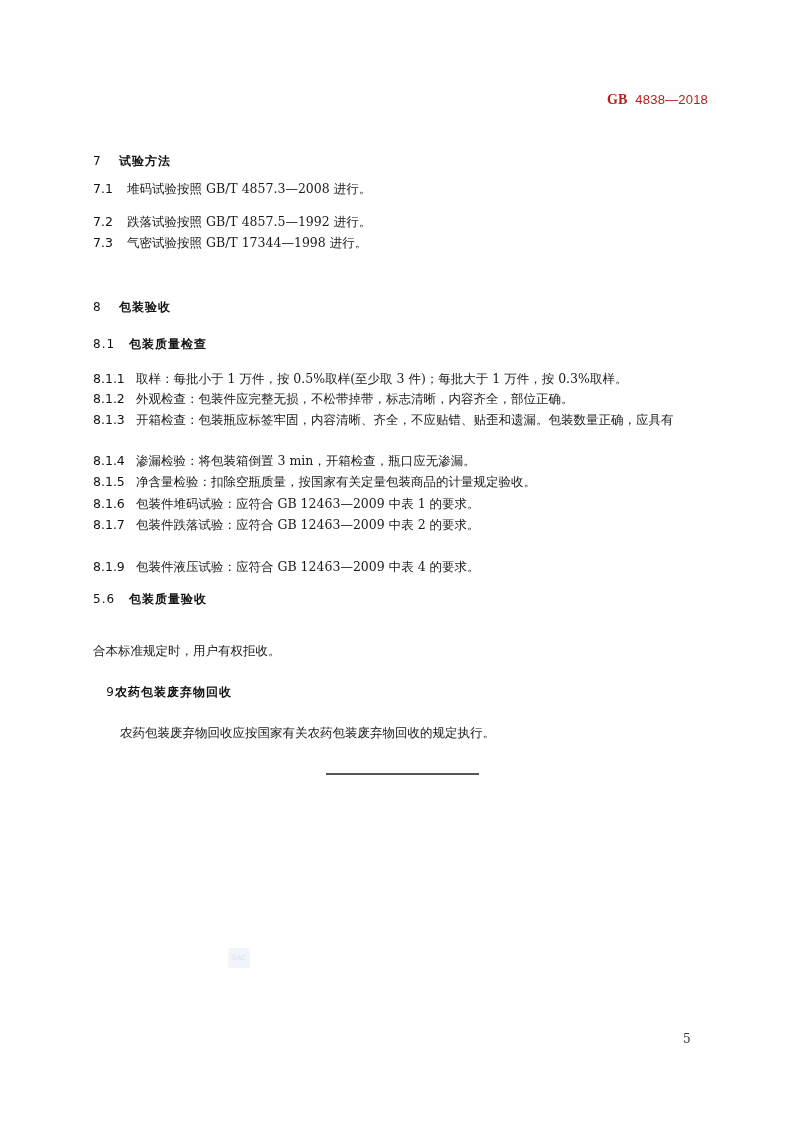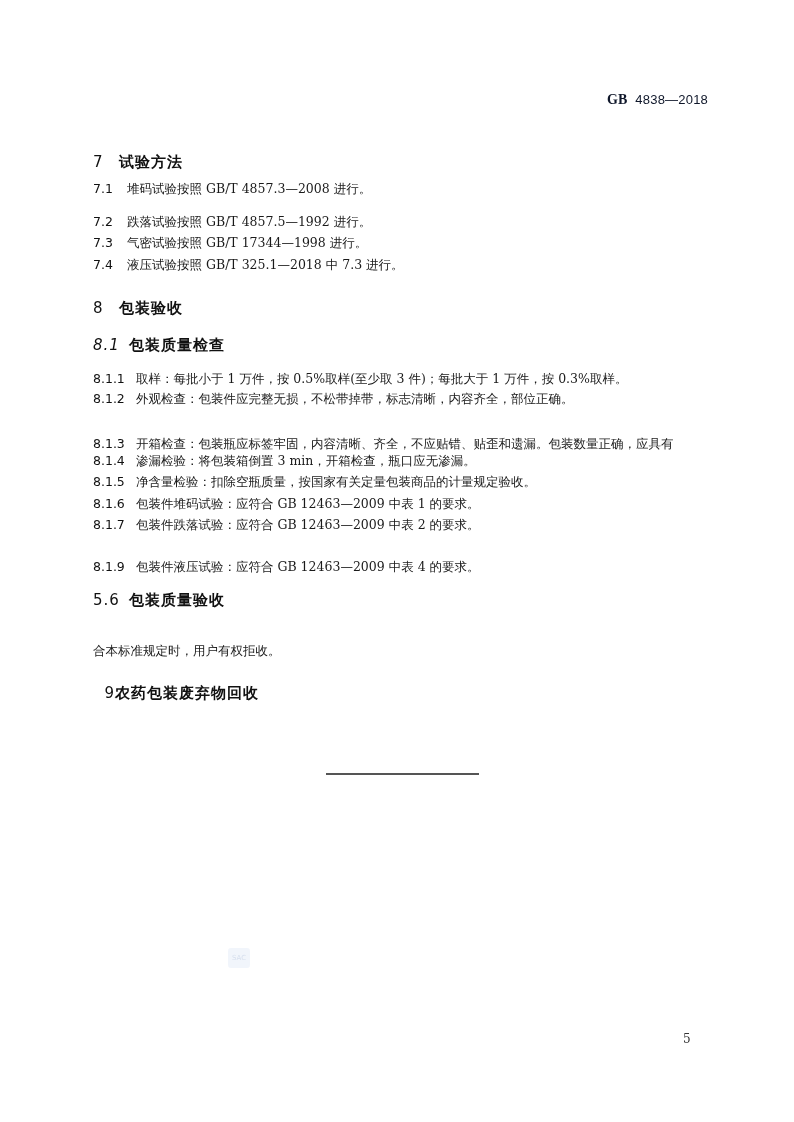--- a/index.html
+++ b/index.html
@@ -5,27 +5,27 @@
     html, body { margin: 0; padding: 0; background: #ffffff; }
     body {
       width: 794px; height: 1122px; position: relative; overflow: hidden;
       font-family: "DejaVu Serif", "Liberation Serif", serif;
       color: #1a1a1a;
     }
     .page { position: absolute; left: 0; top: 0; width: 794px; height: 1122px; }
     .header {
       position: absolute; right: 86px; top: 92px;
       font-family: "Liberation Sans", "DejaVu Sans", sans-serif;
-      font-size: 13px; color: #0f172a; letter-spacing: 0.2px;
+      font-size: 13px; color: #b91c1c; letter-spacing: 0.2px;
     }
     .header .gb { font-family: "Liberation Serif", serif; font-weight: bold; font-size: 14px; margin-right: 4px; }
     .sec-h {
       position: absolute; left: 93px;
       font-family: "DejaVu Sans", "Liberation Sans", sans-serif;
-      font-size: 15px; font-weight: bold; color: #111;
+      font-size: 12px; font-weight: bold; color: #111;
       letter-spacing: 1px; white-space: nowrap;
     }
     .sec-h .num { font-weight: normal; display: inline-block; }
     .line {
       position: absolute; left: 93px; width: 620px;
       font-size: 12.5px; line-height: 20px; white-space: nowrap; color: #1a1a1a;
     }
     .line .num {
       font-family: "DejaVu Sans", "Liberation Sans", sans-serif;
       display: inline-block; color: #111;
@@ -63,39 +63,36 @@
 
   <div class="line" style="top:179px;">
     <span class="num n2">7.1</span><span>堆码试验按照 GB/T 4857.3—2008 进行。</span>
   </div>
   <div class="line" style="top:212px;">
     <span class="num n2">7.2</span><span>跌落试验按照 GB/T 4857.5—1992 进行。</span>
   </div>
   <div class="line" style="top:233px;">
     <span class="num n2">7.3</span><span>气密试验按照 GB/T 17344—1998 进行。</span>
   </div>
-  <div class="line" style="top:255px;">
-    <span class="num n2">7.4</span><span>液压试验按照 GB/T 325.1—2018 中 7.3 进行。</span>
-  </div>
 
   <div class="sec-h" style="top:299px;">
     <span class="num" style="width:26px;">8</span><span>包装验收</span>
   </div>
 
   <div class="sec-h" style="top:336px;">
-    <span class="num" style="width:36px;font-style:italic;">8.1</span><span>包装质量检查</span>
+    <span class="num" style="width:36px;">8.1</span><span>包装质量检查</span>
   </div>
 
   <div class="line" style="top:369px;">
     <span class="num n3">8.1.1</span><span>取样：每批小于 1 万件，按 0.5%取样(至少取 3 件)；每批大于 1 万件，按 0.3%取样。</span>
   </div>
   <div class="line" style="top:389px;">
     <span class="num n3">8.1.2</span><span>外观检查：包装件应完整无损，不松带掉带，标志清晰，内容齐全，部位正确。</span>
   </div>
-  <div class="line" style="top:410px;margin-top:24px;">
+  <div class="line" style="top:410px;">
     <span class="num n3">8.1.3</span><span>开箱检查：包装瓶应标签牢固，内容清晰、齐全，不应贴错、贴歪和遗漏。包装数量正确，应具有</span>
   </div>
   <div class="line" style="top:451px;">
     <span class="num n3">8.1.4</span><span>渗漏检验：将包装箱倒置 3 min，开箱检查，瓶口应无渗漏。</span>
   </div>
   <div class="line" style="top:472px;">
     <span class="num n3">8.1.5</span><span>净含量检验：扣除空瓶质量，按国家有关定量包装商品的计量规定验收。</span>
   </div>
   <div class="line" style="top:494px;">
     <span class="num n3">8.1.6</span><span>包装件堆码试验：应符合 GB 12463—2009 中表 1 的要求。</span>
@@ -112,19 +109,22 @@
   </div>
 
   <div class="line" style="top:641px;">
     <span>合本标准规定时，用户有权拒收。</span>
   </div>
 
   <div class="sec-h" style="top:684px;text-align:right;">
     <span class="num" style="width:22px;">9</span><span>农药包装废弃物回收</span>
   </div>
 
+  <div class="line" style="top:723px;">
+    <span class="indent" style="display:inline-block;width:27px;"></span><span>农药包装废弃物回收应按国家有关农药包装废弃物回收的规定执行。</span>
+  </div>
 
   <div class="end-rule"></div>
 
   <div class="watermark">SAC</div>
 
   <div class="page-num">5</div>
 </div>
 
 </body></html>

